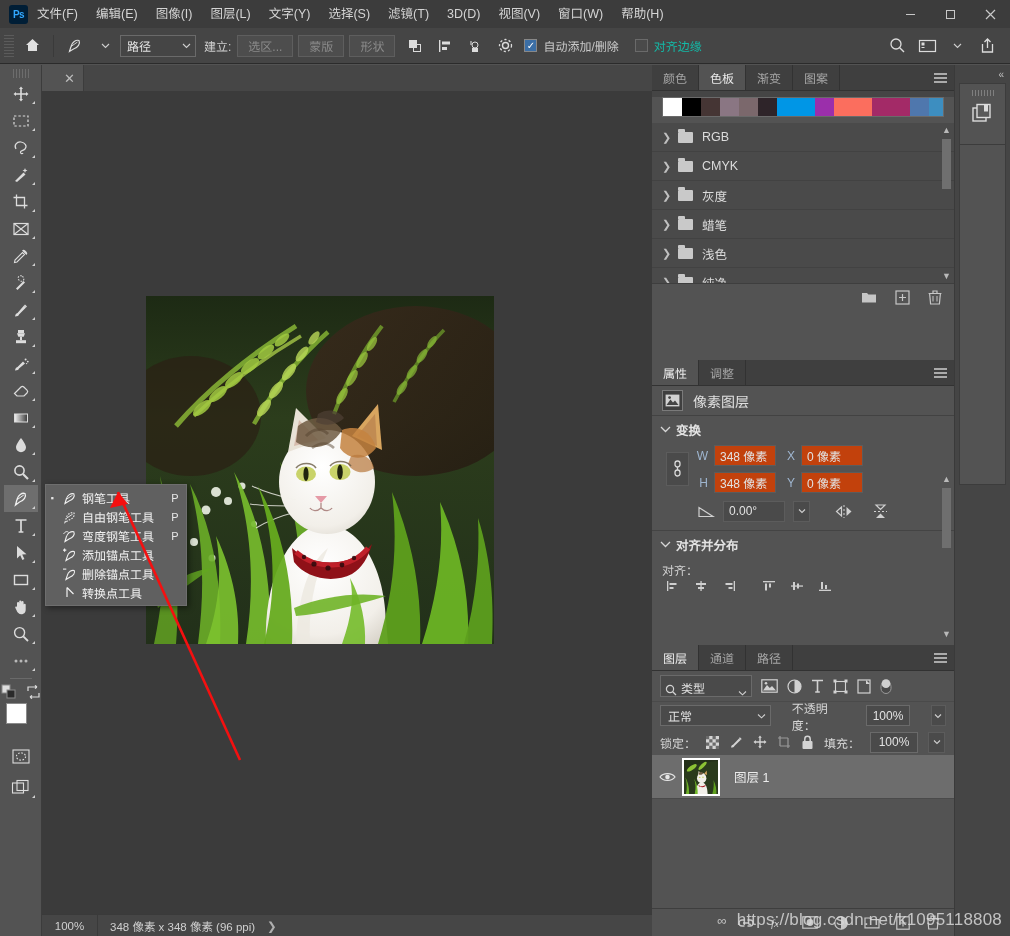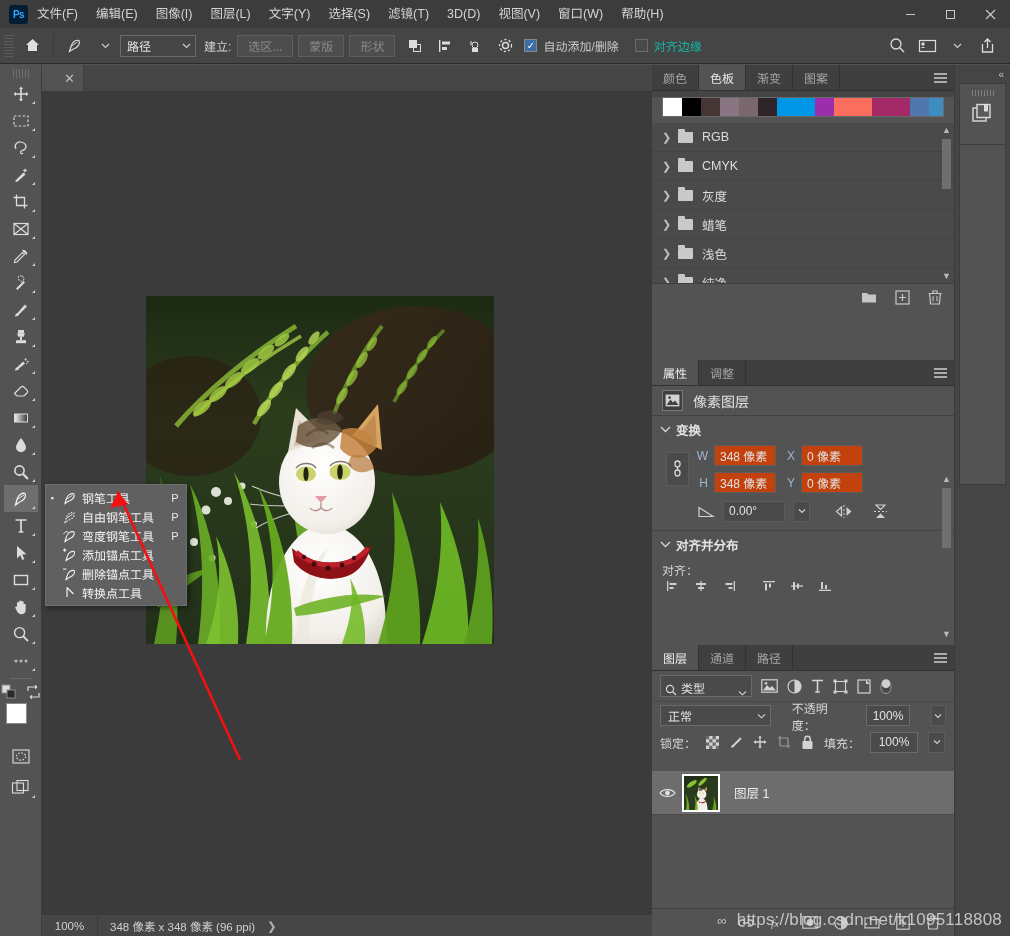--- a/index.html
+++ b/index.html
@@ -268,21 +268,20 @@
   .op-label { font-size: 12px; color: #d6d6d6; }
   .op-val {
     width: 48px; height: 21px; background: #4a4a4a; border: 1px solid #6a6a6a;
     display: flex; align-items: center; justify-content: center;
     color: #e2e2e2; font-size: 12px;
   }
   .row-lock { display: flex; align-items: center; height: 26px; padding: 0 8px; gap: 10px; color: #d3d3d3; }
   .layer-row {
     height: 44px; background: #6d6d6d; display: flex; align-items: center;
     border-bottom: 1px solid #4a4a4a;
-    margin-top: 16px;
   }
   .eye { width: 30px; display: flex; justify-content: center; color: #e4e4e4; }
   .lyr-thumb { width: 38px; height: 38px; border: 2px solid #fff; overflow: hidden; position: relative; }
   .lyr-name { margin-left: 14px; font-size: 12.5px; color: #ececec; }
   .lyr-list { background: #535353; }
   .lyr-footer {
     position: absolute; left: 0; right: 0; bottom: 0; height: 28px;
     background: #535353; border-top: 1px solid #3e3e3e; display: flex;
     align-items: center; justify-content: flex-end; gap: 16px; padding-right: 14px; color: #c8c8c8;
   }

